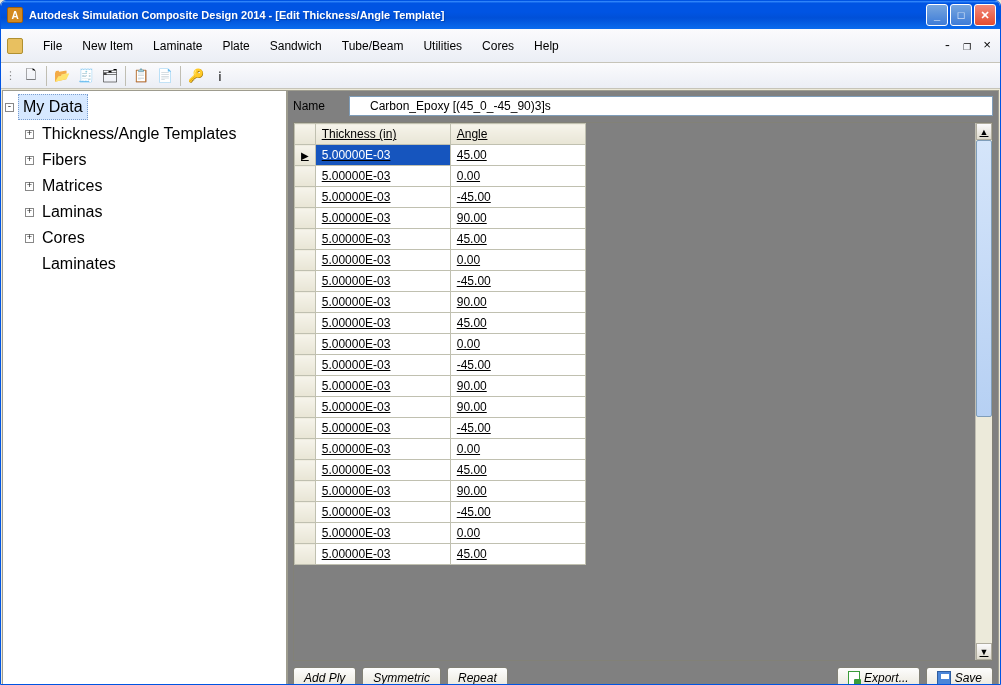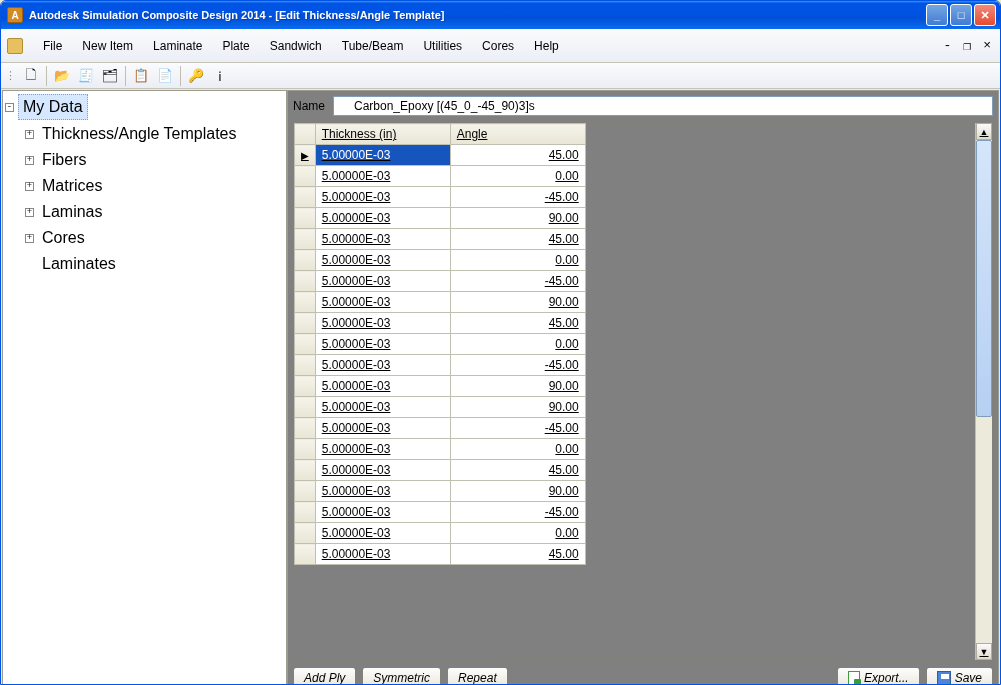--- a/index.html
+++ b/index.html
@@ -117,21 +117,21 @@
   .mdi-area {
     flex:1;
     background:#808080;
     border:1px solid #9e9c8f;
     margin:1px 1px 1px 0;
     display:flex;flex-direction:column;
     padding:5px;
   }
   
   .name-row {
-    display:flex;align-items:center;gap:8px;
+    display:flex;align-items:center;gap:24px;
     margin-bottom:6px;
   }
   .name-row label{font-size:12px;}
   .name-row input{
     flex:1;border:1px solid #7f9db9;padding:2px 20px;font-size:12px;
     font-family:Tahoma,Arial,sans-serif;background:#fff;
   }
   
   .grid-wrap{
     flex:1;display:flex;border:1px solid #828177;
@@ -148,21 +148,21 @@
   }
   .grid th.hdr{
     background:linear-gradient(to bottom,#f6f4eb,#e8e5d5);
     text-align:left;font-weight:normal;color:#000;
   }
   .grid th.rowhdr{
     background:linear-gradient(to bottom,#f6f4eb,#e8e5d5);
     width:16px;text-align:center;font-weight:normal;
   }
   .grid td.thick{width:135px;}
-  .grid td.angle{width:135px;text-align:right;}
+  .grid td.angle{width:135px;text-align:left;}
   .grid td.sel{background:#1655be;color:#fff;}
   .grid th.sel-rowhdr{background:linear-gradient(to bottom,#f6f4eb,#e8e5d5);}
   .row-ptr{font-size:10px;}
   
   .vscroll{
     width:17px;background:#e6e3d6;border-left:1px solid #c0beb3;
     display:flex;flex-direction:column;
   }
   .vscroll .btn{
     height:17px;background:linear-gradient(to bottom,#fbfbfd,#dedacc);

